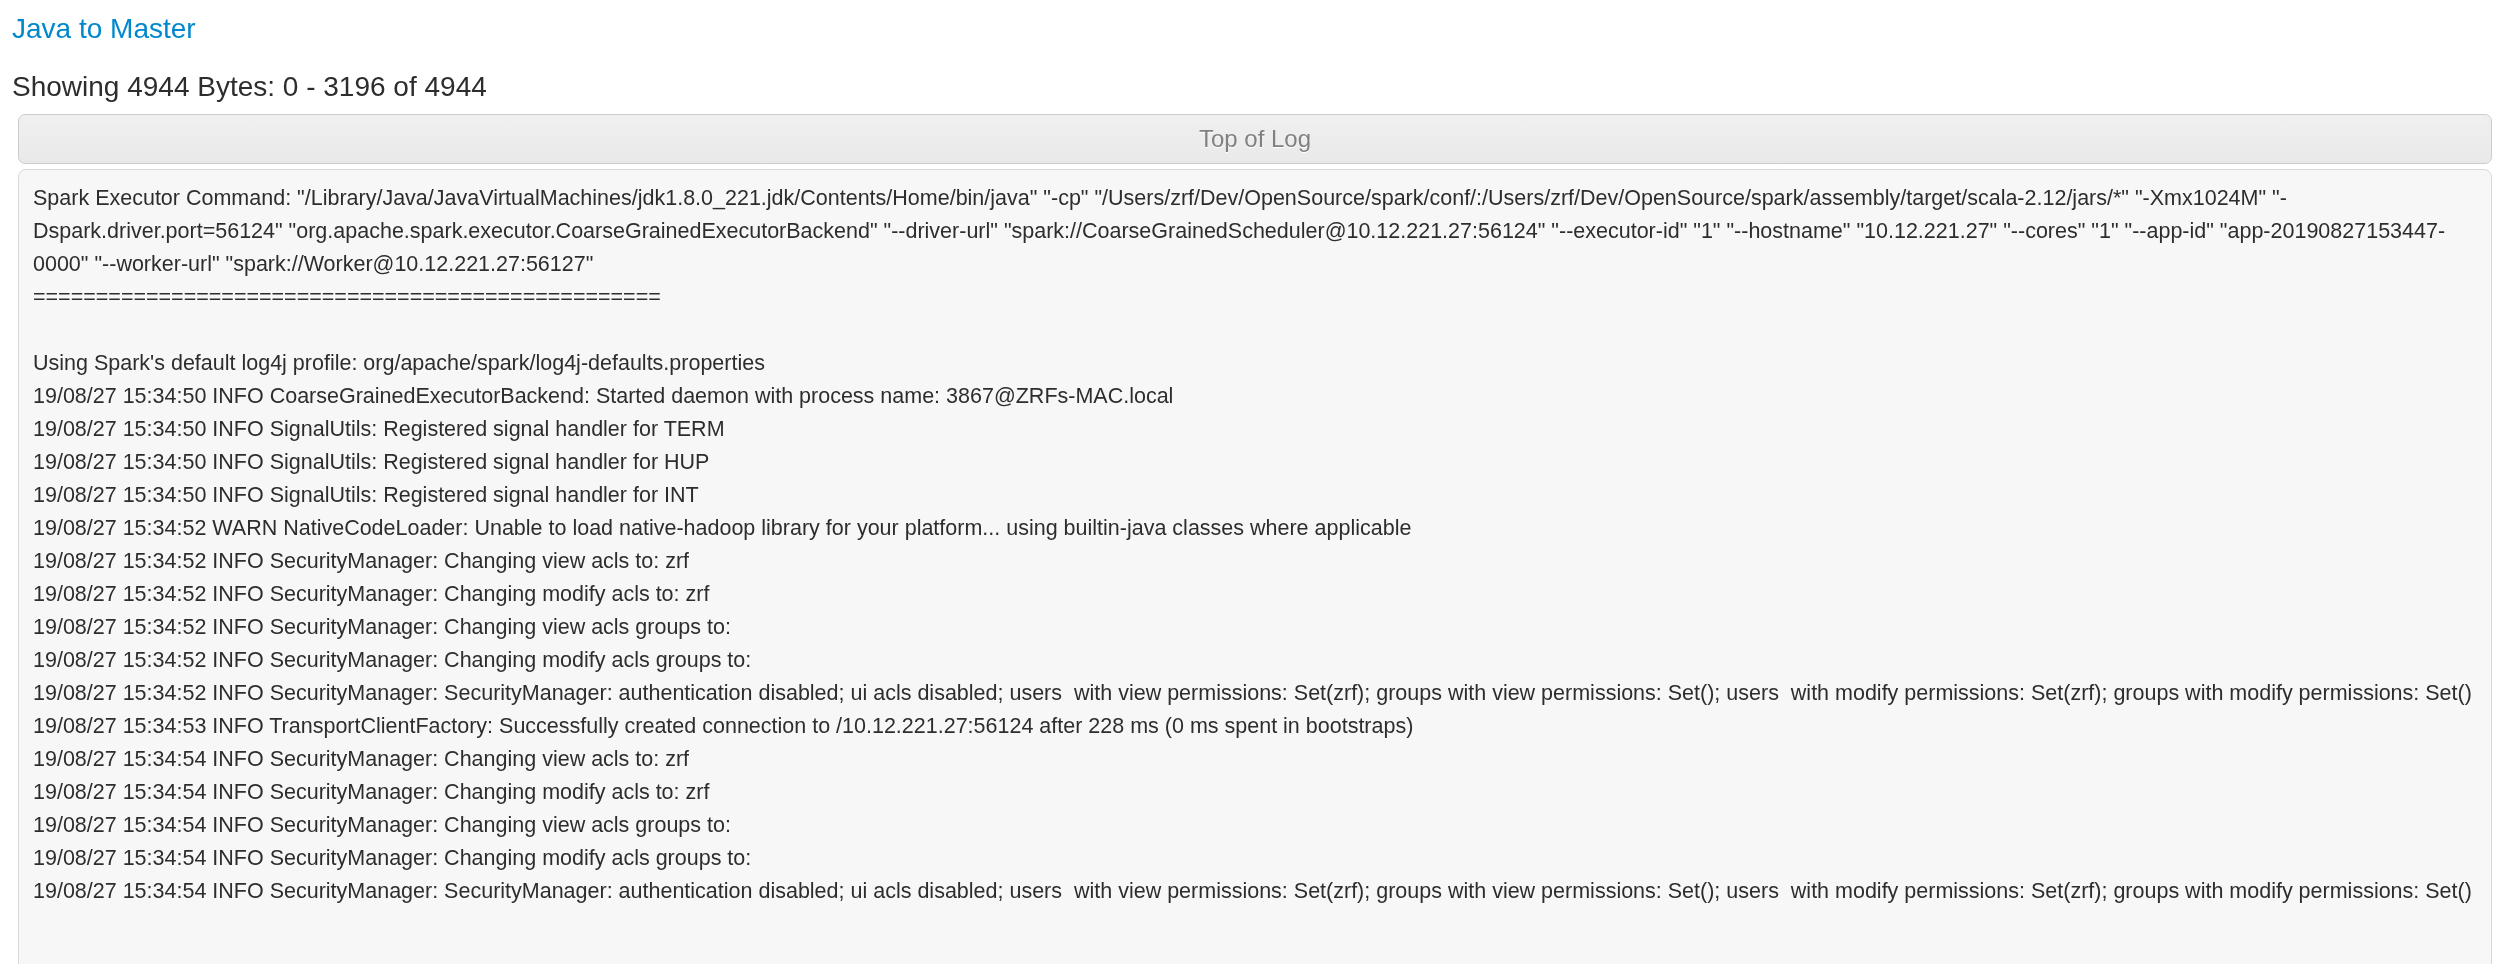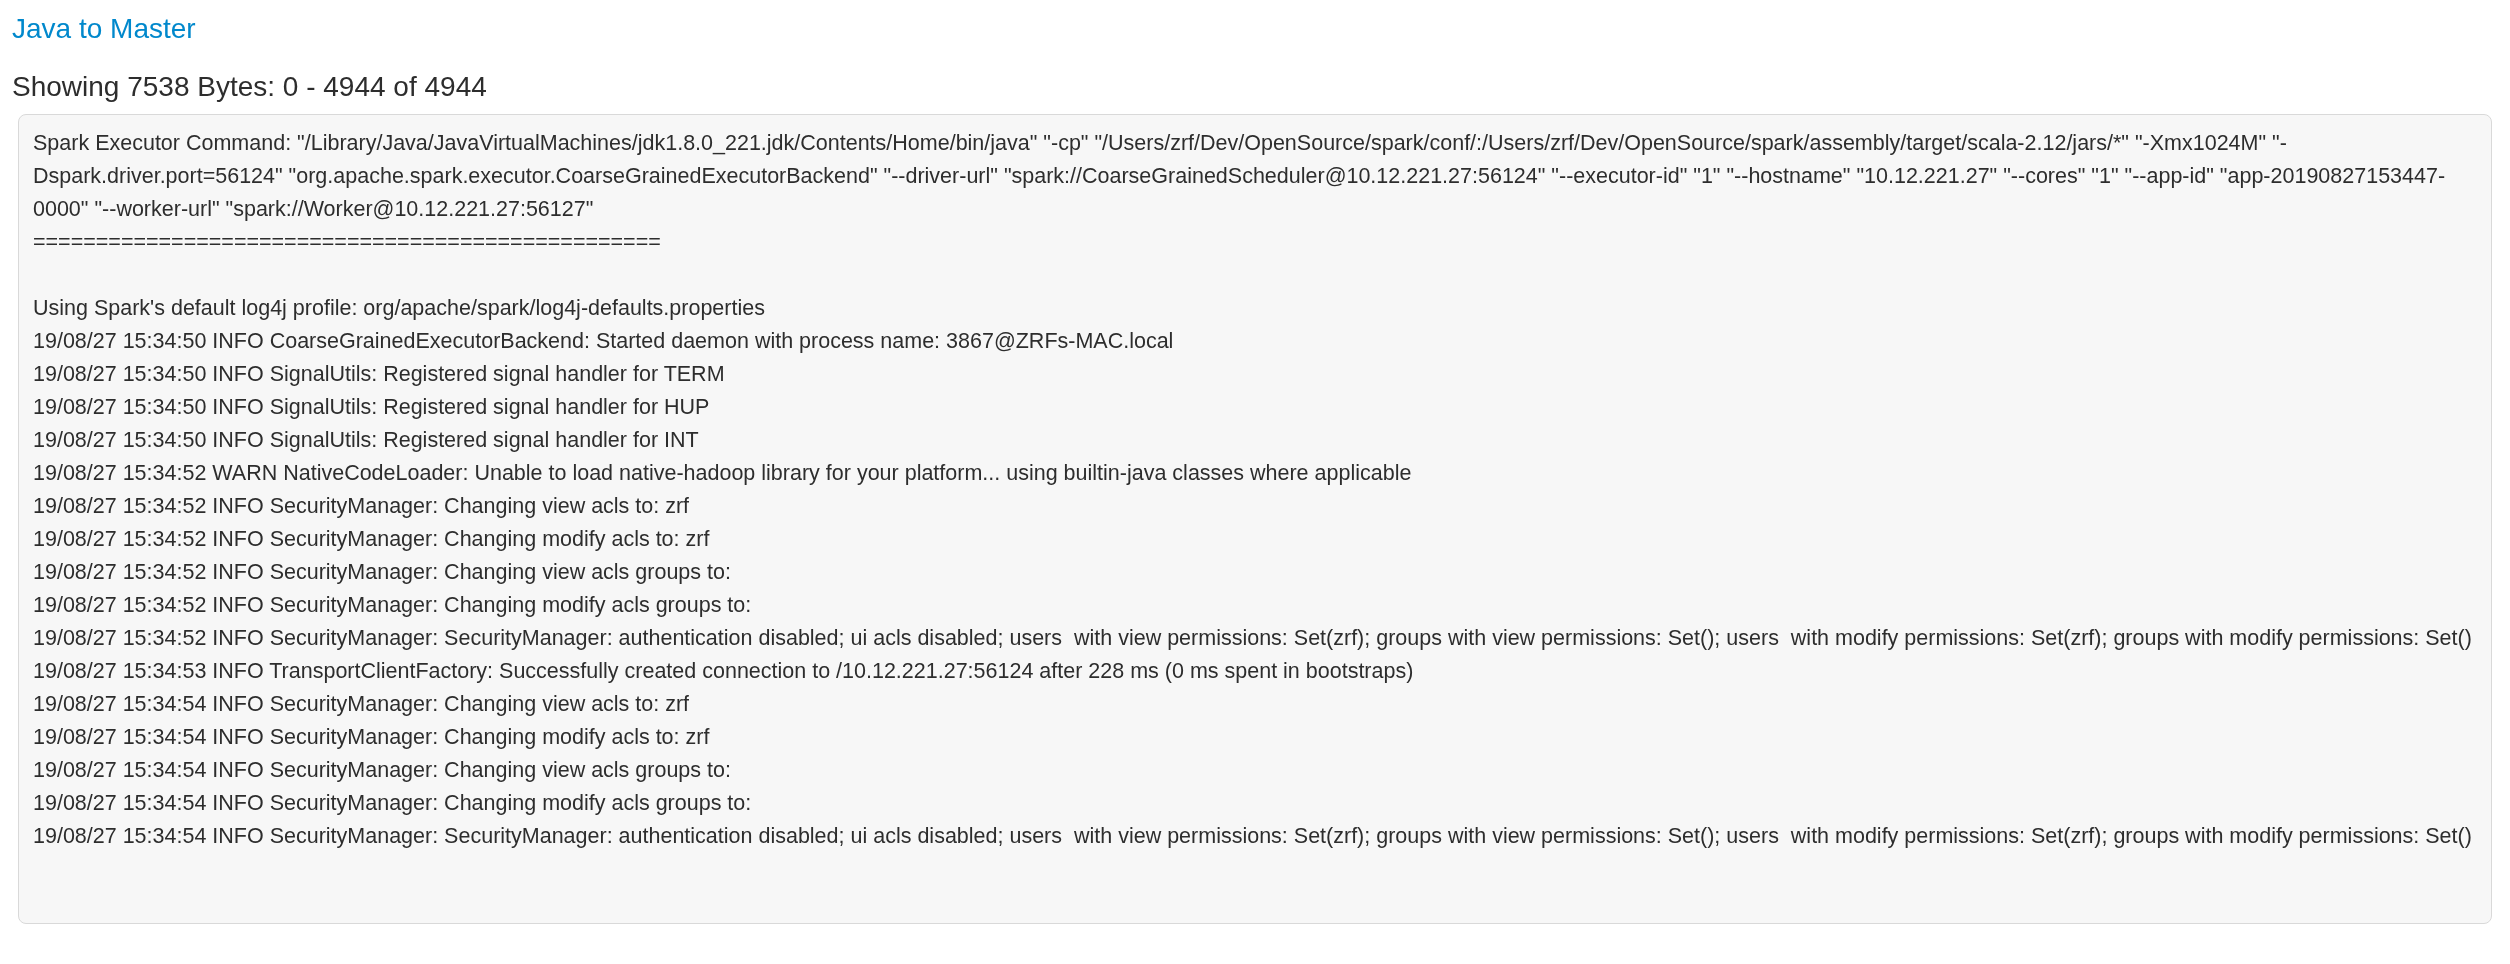--- a/index.html
+++ b/index.html
@@ -61,23 +61,24 @@
     white-space: pre-wrap;
     overflow-wrap: break-word;
     min-height: 810px;
   }
 </style>
 </head>
 <body>
 
 <p class="back-link-row"><a href="#" class="back-link">Java to Master</a></p>
 
-<div class="byte-range">Showing 7538 Bytes: 0 - 4944 of 4944</div>
+<div class="byte-range">Showing 4944 Bytes: 0 - 3196 of 4944</div>
 
 <div class="log-content">
+  <button type="button" class="log-more-btn" disabled="">Top of Log</button>
   <pre class="log-pre">Spark Executor Command: "/Library/Java/JavaVirtualMachines/jdk1.8.0_221.jdk/Contents/Home/bin/java" "-cp" "/Users/zrf/Dev/OpenSource/spark/conf/:/Users/zrf/Dev/OpenSource/spark/assembly/target/scala-2.12/jars/*" "-Xmx1024M" "-Dspark.driver.port=56124" "org.apache.spark.executor.CoarseGrainedExecutorBackend" "--driver-url" "spark://CoarseGrainedScheduler@10.12.221.27:56124" "--executor-id" "1" "--hostname" "10.12.221.27" "--cores" "1" "--app-id" "app-20190827153447-0000" "--worker-url" "spark://Worker@10.12.221.27:56127"
 ==================================================
 
 Using Spark's default log4j profile: org/apache/spark/log4j-defaults.properties
 19/08/27 15:34:50 INFO CoarseGrainedExecutorBackend: Started daemon with process name: 3867@ZRFs-MAC.local
 19/08/27 15:34:50 INFO SignalUtils: Registered signal handler for TERM
 19/08/27 15:34:50 INFO SignalUtils: Registered signal handler for HUP
 19/08/27 15:34:50 INFO SignalUtils: Registered signal handler for INT
 19/08/27 15:34:52 WARN NativeCodeLoader: Unable to load native-hadoop library for your platform... using builtin-java classes where applicable
 19/08/27 15:34:52 INFO SecurityManager: Changing view acls to: zrf

